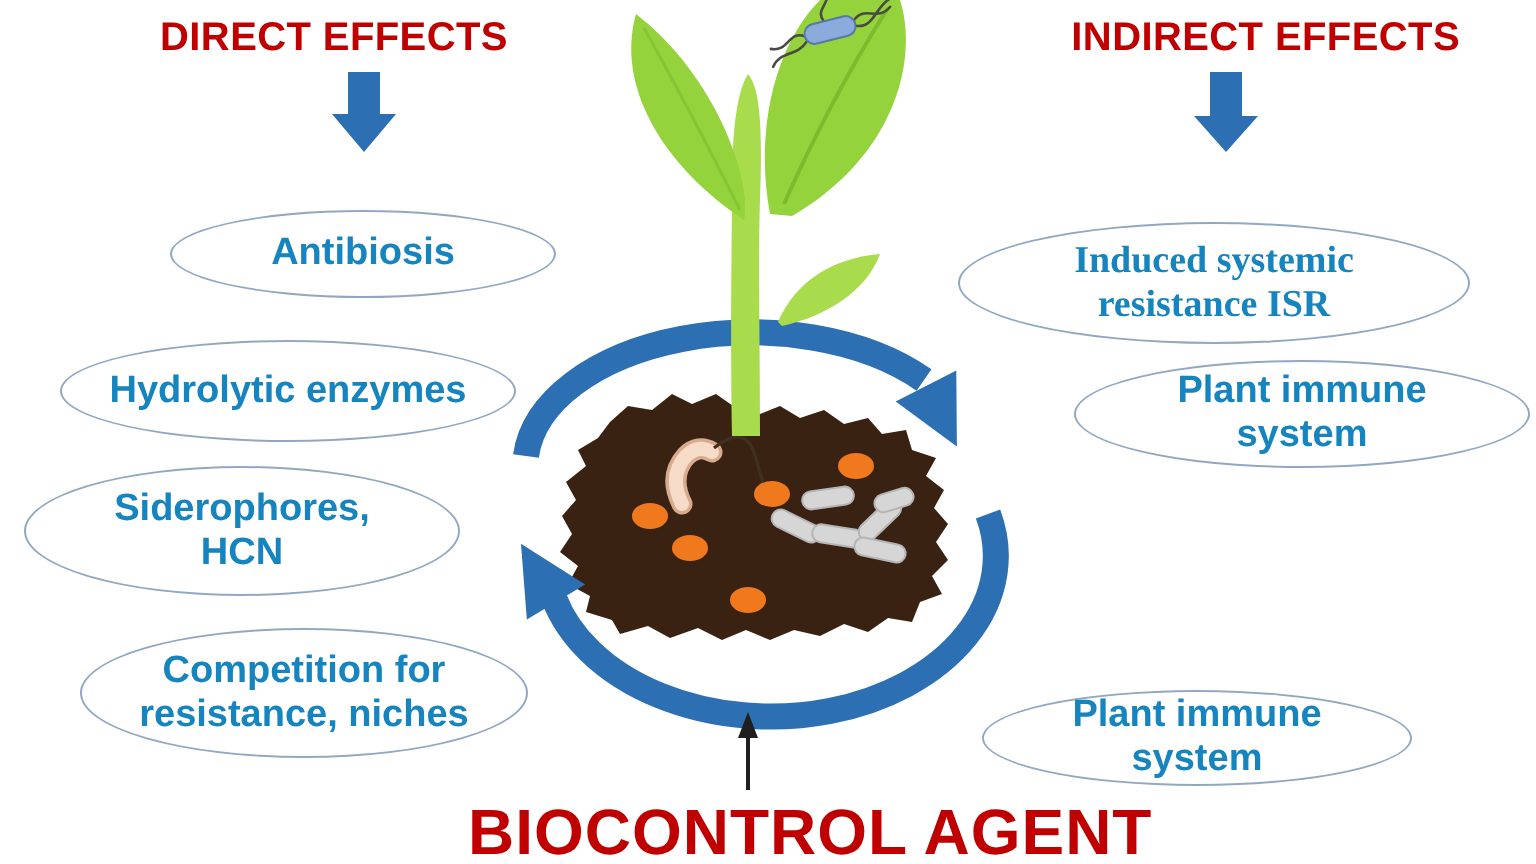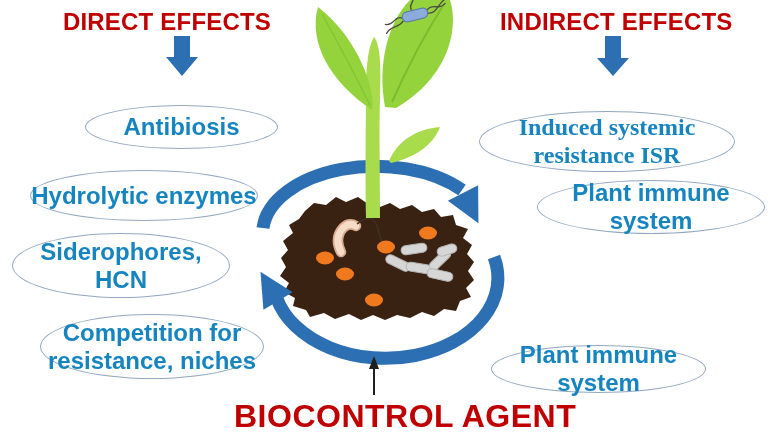--- a/index.html
+++ b/index.html
@@ -16,30 +16,30 @@
     --leaf-bacterium-blue:#8aabdb;
     --pointer-black:#1f1f1f;
   }
   html,body{margin:0;padding:0;background:#e9e9e9;}
   #stage{
     position:relative;width:768px;height:432px;background:#ffffff;
     overflow:hidden;font-family:"Liberation Sans","DejaVu Sans",sans-serif;
   }
   #stage svg{position:absolute;left:0;top:0;}
   .heading{
-    position:absolute;text-align:center;font-weight:bold;font-size:24px;
+    position:absolute;text-align:center;font-weight:bold;font-size:20px;
     color:var(--heading-red);letter-spacing:.2px;white-space:nowrap;
   }
   .bubble{
     position:absolute;border:1.6px solid var(--bubble-border);border-radius:50%;
     background:#fff;display:flex;align-items:center;justify-content:center;
     box-sizing:border-box;
   }
   .bubble span{
-    color:var(--bubble-text);font-weight:bold;font-size:24px;line-height:1.15;
+    color:var(--bubble-text);font-weight:bold;font-size:19px;line-height:1.15;
     text-align:center;white-space:pre-line;
   }
   .caption{
     position:absolute;text-align:center;font-weight:bold;font-size:32px;
     color:var(--heading-red);letter-spacing:.5px;white-space:nowrap;
   }
   .arc{fill:none;stroke:var(--arrow-blue);stroke-width:13;}
   .ahead{fill:var(--arrow-blue);}
   .flag{fill:none;stroke:#4a4a42;stroke-width:1.3;stroke-linecap:round;}
 </style>
@@ -105,21 +105,21 @@
     <g>
       <line x1="374" y1="395" x2="374" y2="366" style="stroke:var(--pointer-black)" stroke-width="2"></line>
       <path d="M374 356 L369 369 L379 369 Z" style="fill:var(--pointer-black)"></path>
     </g>
 
     <path style="fill:var(--arrow-blue)" d="M174 36 H190 V57 H198 L182 76 L166 57 H174 Z"></path>
     <path style="fill:var(--arrow-blue)" d="M605 36 H621 V58 H629 L613 76 L597 58 H605 Z"></path>
   </svg>
 
   <div class="heading" style="left:52px;top:8px;width:230px;">DIRECT EFFECTS</div>
-  <div class="heading" style="left:500px;top:8px;width:230px;">INDIRECT EFFECTS</div>
+  <div class="heading" style="left:500px;top:8px;width:230px;text-align:right;">INDIRECT EFFECTS</div>
 
   <div class="bubble" style="left:85px;top:105px;width:193px;height:44px;">
     <span>Antibiosis</span>
   </div>
   <div class="bubble" style="left:12px;top:233px;width:218px;height:65px;">
     <span>Siderophores,
 HCN</span>
   </div>
   <div class="bubble" style="left:30px;top:170px;width:228px;height:51px;">
     <span>Hydrolytic enzymes</span>

